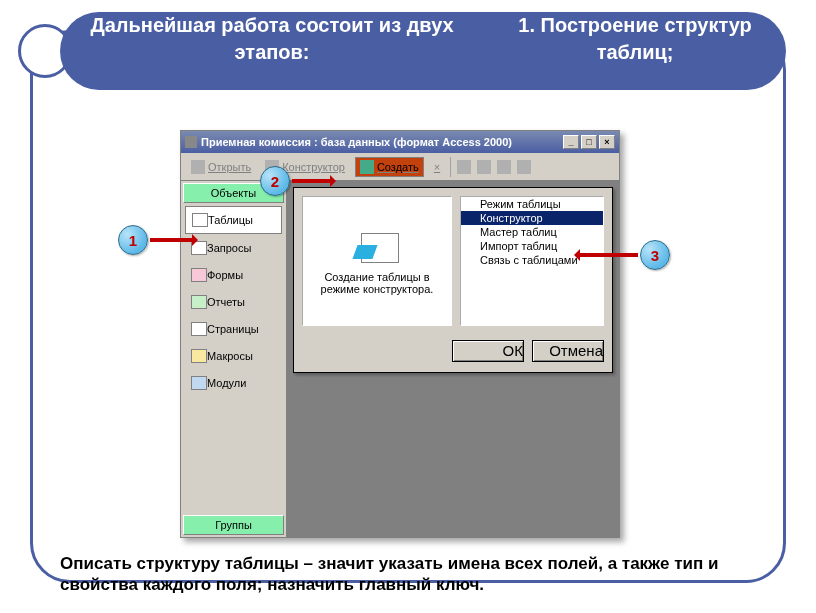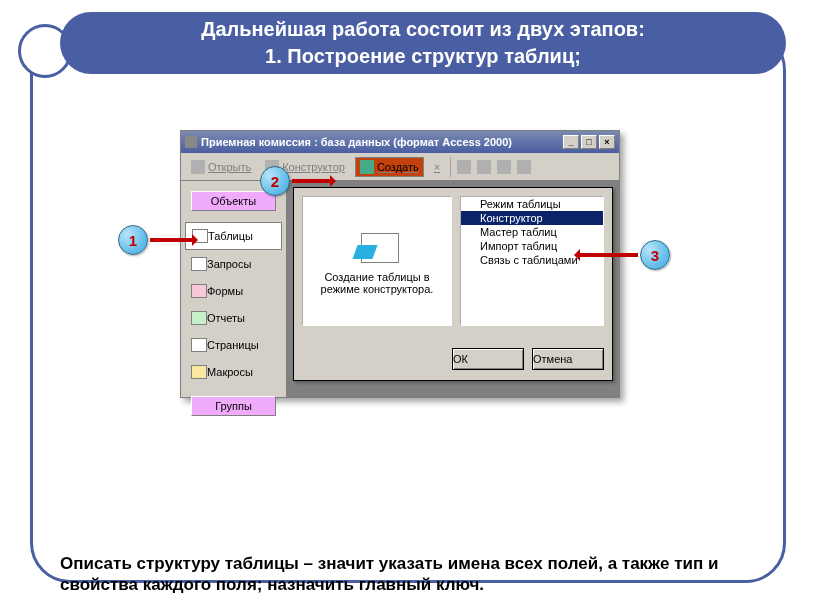--- a/index.html
+++ b/index.html
@@ -14,29 +14,29 @@
   }
   .slide-frame {
     position: absolute;
     left: 30px; top: 30px; right: 30px; bottom: 30px;
     border: 3px solid #4a5ea3;
     border-radius: 40px;
   }
   .title-bar {
     position: absolute;
     left: 60px; right: 30px; top: 12px;
-    height: 62px;
+    height: 78px;
     background: #4a5ea3;
     border-radius: 40px;
     color: #fff;
     font-weight: bold;
     font-size: 20px;
     text-align: center;
     display: flex;
-    flex-direction: column;
+    flex-direction: row;
     justify-content: center;
     line-height: 1.35;
   }
   .title-bullet {
     position: absolute;
     left: 18px; top: 24px;
     width: 54px; height: 54px;
     border: 3px solid #4a5ea3;
     border-radius: 50%;
     background: #fff;
@@ -45,21 +45,21 @@
     position: absolute;
     left: 60px; right: 40px; bottom: 18px;
     font-weight: bold;
     font-size: 17px;
     line-height: 1.25;
     color: #000;
   }
   .screenshot {
     position: absolute;
     left: 180px; top: 130px;
-    width: 440px; height: 268px;
+    width: 440px; height: 408px;
     background: #d4d0c8;
     border: 1px solid #808080;
     box-shadow: 4px 4px 6px rgba(0,0,0,.35);
     font-family: Tahoma, Arial, sans-serif;
     font-size: 11px;
     color: #000;
   }
   .win-titlebar {
     height: 22px;
     background: linear-gradient(#7a8ab0, #4a5ea3);
@@ -113,27 +113,27 @@
     display: flex;
   }
   .sidebar {
     width: 106px;
     border-right: 1px solid #808080;
     background: #d4d0c8;
     display: flex;
     flex-direction: column;
   }
   .side-head {
-    background: #f0abfc;
+    background: #86efac;
     border: 1px solid #fff;
     border-right-color:#808080; border-bottom-color:#808080;
     text-align: center;
     font-size: 11px;
     padding: 3px 0;
-    margin: 10px;
+    margin: 2px;
   }
   .side-item {
     display: flex;
     align-items: center;
     gap: 0;
     padding: 6px 6px;
     font-size: 11px;
     margin: 1px 4px;
   }
   .side-item.sel {
@@ -199,24 +199,23 @@
     justify-content: flex-end;
     gap: 8px;
     padding: 6px 8px 10px;
   }
   .btn {
     min-width: 72px;
     height: 22px;
     background: #d4d0c8;
     border: 1px solid #000;
     box-shadow: inset 1px 1px #fff, inset -1px -1px #808080;
-    font-size: 11px;
-    text-align: left;
+    font-size: 15px;
+    text-align: right;
     line-height: 20px;
-    margin-top: 8px;
   }
   .callout {
     position: absolute;
     width: 30px; height: 30px;
     border-radius: 50%;
     display: flex;
     align-items: center;
     justify-content: center;
     color: #c00000;
     font-weight: bold;
@@ -310,20 +309,24 @@
             <span class="side-ico ico-reports"></span>
             <span>Отчеты</span>
           </div>
           <div class="side-item">
             <span class="side-ico ico-pages"></span>
             <span>Страницы</span>
           </div>
           <div class="side-item">
             <span class="side-ico ico-macros"></span>
             <span>Макросы</span>
+          </div>
+          <div class="side-item">
+            <span class="side-ico ico-modules"></span>
+            <span>Модули</span>
           </div>
         </div>
       <div style="flex:1"></div>
       <div class="side-head">Группы</div>
     </div>
     <div class="main-area">
       <div class="dialog">
         <div class="dlg-body">
           <div class="dlg-left">
             <div class="dlg-ico"></div>

